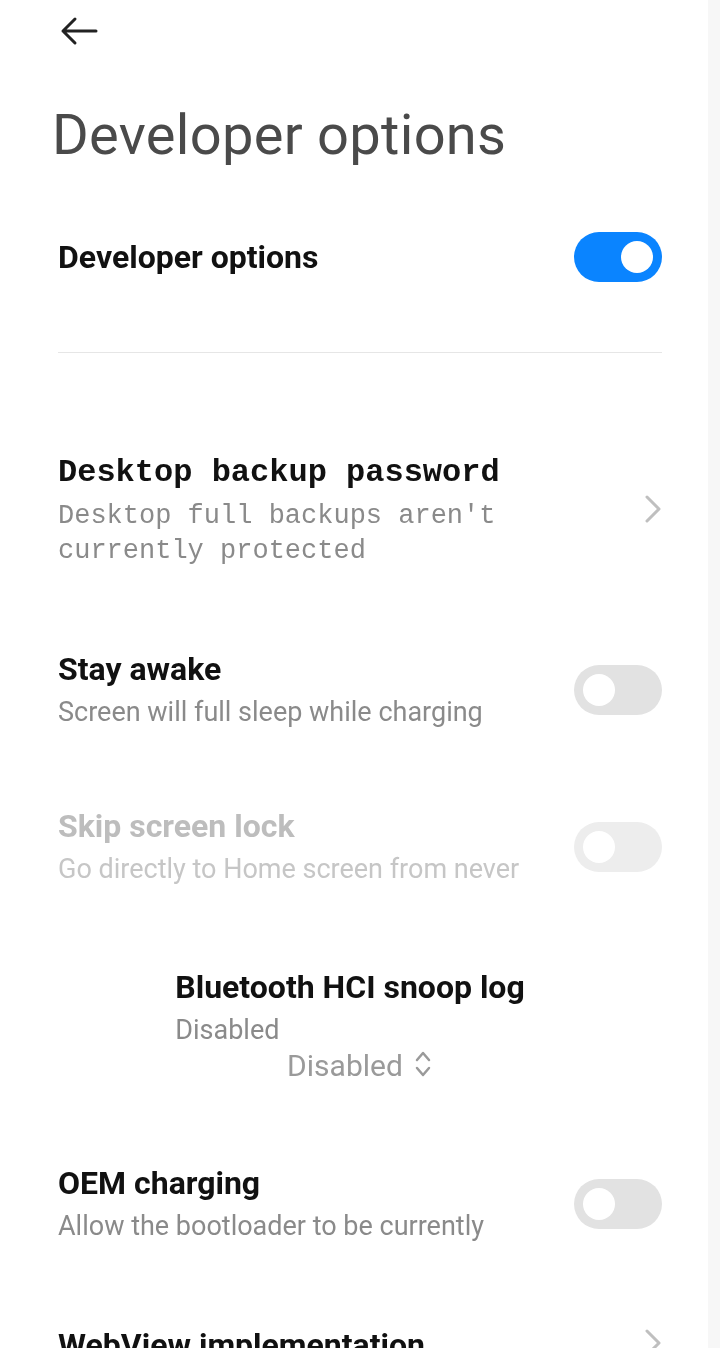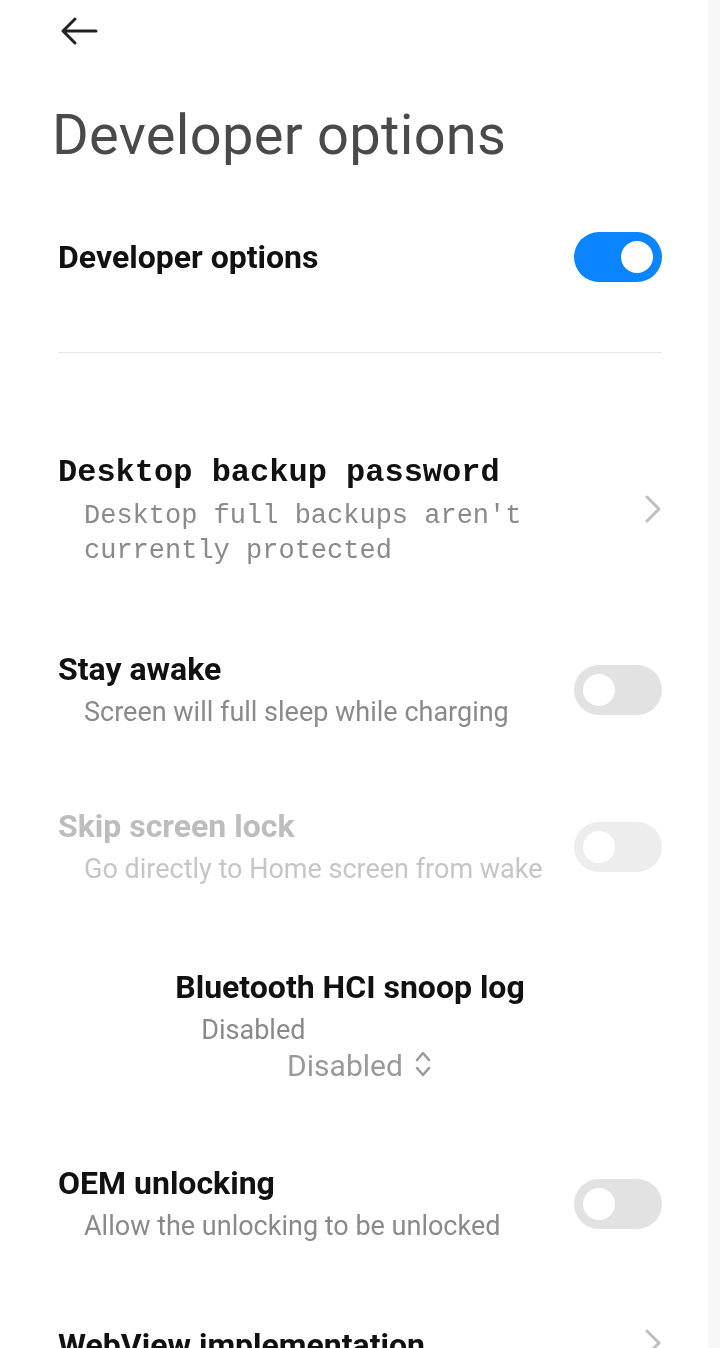--- a/index.html
+++ b/index.html
@@ -72,21 +72,20 @@
     font-weight: 700;
     color: #111;
     line-height: 1.25;
   }
   .item-subtitle {
     font-size: 27px;
     font-weight: 400;
     color: #8a8a8a;
     line-height: 1.3;
     margin-top: 6px;
-    margin-left: 26px;
   }
   .item-title.disabled {
     color: #bdbdbd;
   }
   .item-subtitle.disabled {
     color: #c6c6c6;
   }
   .divider {
     height: 1px;
     background: #e6e6e6;
@@ -210,21 +209,21 @@
       <div class="item-subtitle">Screen will full sleep while charging</div>
     </div>
     <div class="toggle off">
       <div class="toggle-knob"></div>
     </div>
   </div>
 
   <div class="row row-skip">
     <div class="row-left">
       <div class="item-title disabled">Skip screen lock</div>
-      <div class="item-subtitle disabled">Go directly to Home screen from wake</div>
+      <div class="item-subtitle disabled">Go directly to Home screen from never</div>
     </div>
     <div class="toggle off disabled">
       <div class="toggle-knob"></div>
     </div>
   </div>
 
   <div class="row row-bt">
     <div class="row-left">
       <div class="item-title">Bluetooth HCI snoop log</div>
       <div class="item-subtitle">Disabled</div>
@@ -234,22 +233,22 @@
       <div class="updown-icon">
         <svg viewBox="0 0 20 30">
             <path d="M4 11 L10 4 L16 11 M4 19 L10 26 L16 19"></path>
           </svg>
       </div>
     </div>
   </div>
 
   <div class="row row-oem">
     <div class="row-left">
-      <div class="item-title">OEM unlocking</div>
-      <div class="item-subtitle">Allow the unlocking to be unlocked</div>
+      <div class="item-title">OEM charging</div>
+      <div class="item-subtitle">Allow the bootloader to be currently</div>
     </div>
     <div class="toggle off">
       <div class="toggle-knob"></div>
     </div>
   </div>
 
   <div class="row row-webview">
     <div class="row-left">
       <div class="item-title">WebView implementation</div>
     </div>

